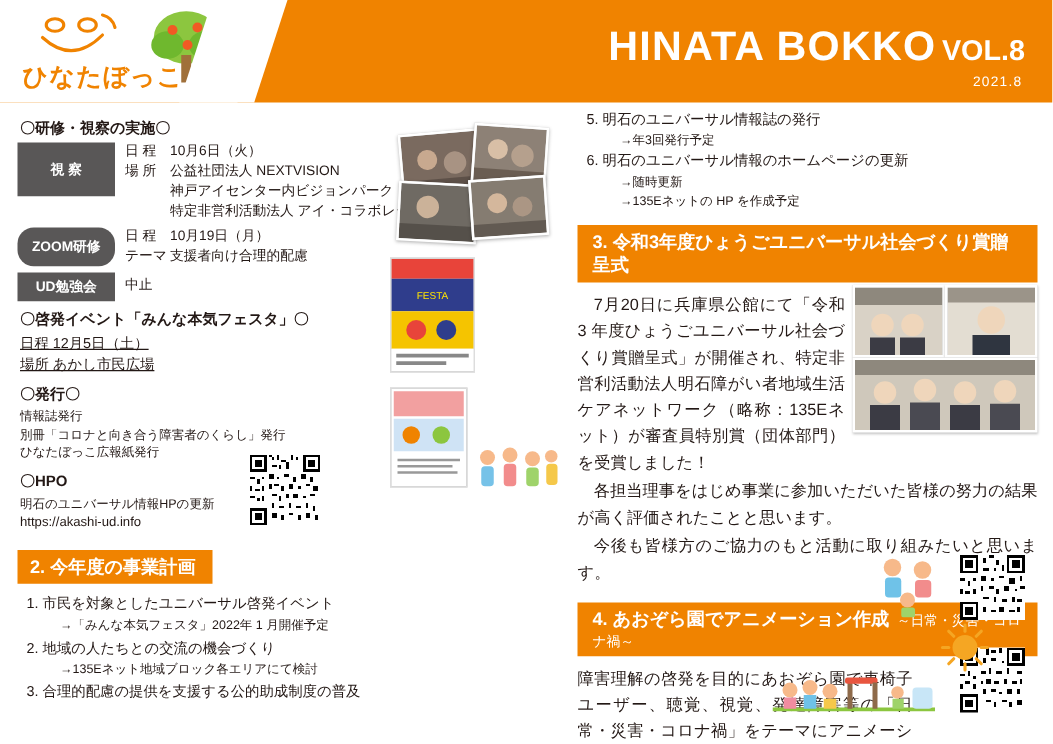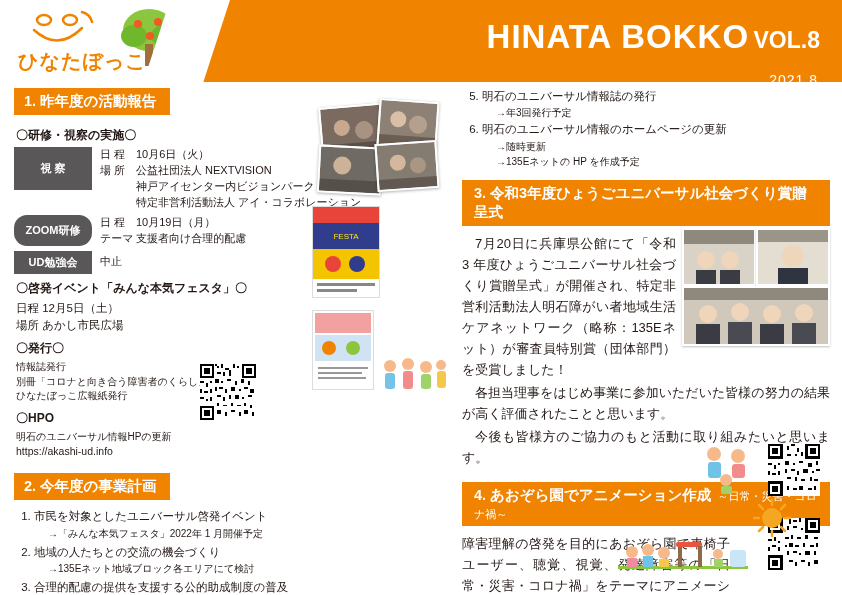--- a/index.html
+++ b/index.html
@@ -40,22 +40,22 @@
   .header-title{
     position:absolute;right:22px;top:18px;
     text-align:left;color:#ffffff;
   }
   .header-title .main{
     font-size:33px;font-weight:bold;letter-spacing:1px;
     font-family:"Liberation Sans",sans-serif;
   }
   .header-title .vol{font-size:23px;font-weight:bold;}
   .header-date{
-    position:absolute;right:24px;top:72px;
-    color:#ffffff;font-size:14px;letter-spacing:1px;
+    position:absolute;right:24px;top:60px;
+    color:#ffffff;font-size:11px;letter-spacing:1px;
   }
 
   
   .col-left{position:absolute;left:14px;top:88px;width:440px;}
   .col-right{position:absolute;left:462px;top:88px;width:368px;}
 
   
   .sec-bar{
     position:relative;
     background:#f08300;
@@ -70,21 +70,21 @@
   .sec-bar.full{display:block;}
   .sec-bar .sub{font-size:11px;font-weight:normal;margin-left:6px;}
 
   .sec-bar-left{
     background:#f08300;color:#fff;font-weight:bold;font-size:14.5px;
     padding:4px 14px 4px 10px;display:inline-block;
     margin-bottom:6px;
   }
 
   
-  .txt{font-size:11.5px;line-height:1.5;}
+  .txt{font-size:11.5px;line-height:1.5;text-decoration:underline;}
   .txt-sm{font-size:10px;line-height:1.45;}
 
   .circ-head{font-size:12px;font-weight:bold;margin:6px 0 3px 2px;}
 
   
   .chip{
     display:inline-block;background:#595757;color:#fff;
     font-size:11px;font-weight:bold;
     padding:4px 8px;text-align:center;
     min-width:62px;
@@ -147,21 +147,20 @@
     <div class="header-diag"></div>
     <div class="header-title">
       <span class="main">HINATA BOKKO</span>
       <span class="vol">VOL.8</span>
     </div>
     <div class="header-date">2021.8</div>
   </div>
 
   <div class="col-left">
 
-    <div class="sec-bar-left">1. 昨年度の活動報告</div>
 
     <div class="circ-head">〇研修・視察の実施〇</div>
 
     
     <div class="row-flex">
       <span class="chip" style="padding-top:14px;padding-bottom:14px;">視 察</span>
       <span class="kv">
         <span class="k">日 程</span><span>10月6日（火）</span><br>
         <span class="k">場 所</span><span>公益社団法人 NEXTVISION</span><br>
         <span class="k"></span><span>神戸アイセンター内ビジョンパーク</span><br>

